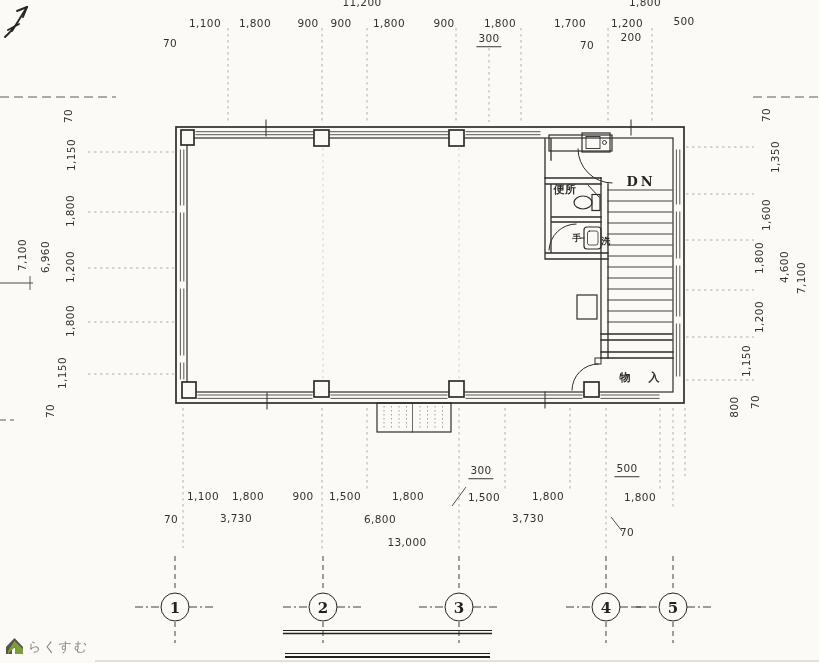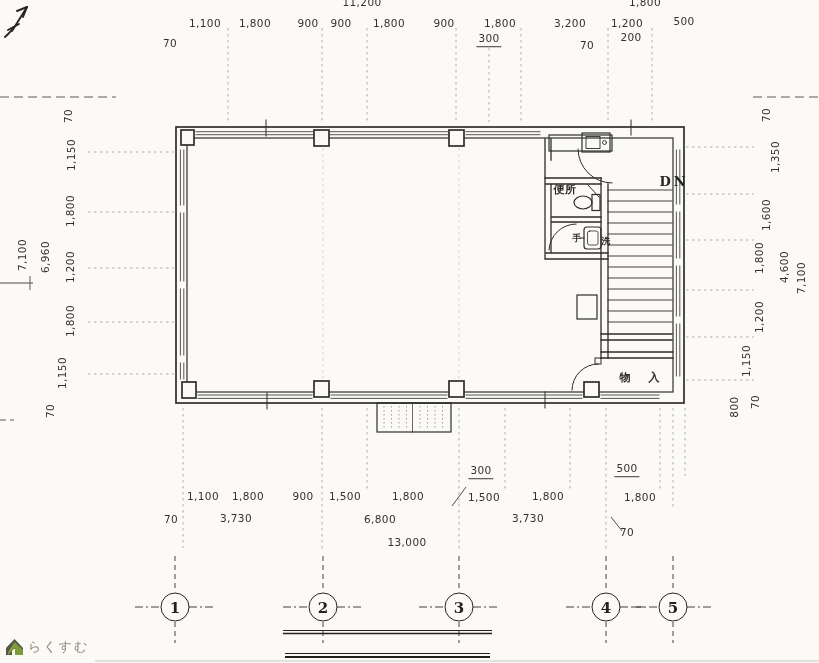--- a/index.html
+++ b/index.html
@@ -8,38 +8,38 @@
     background:#fbfaf6;
     font-family:"DejaVu Sans",sans-serif;
   }
   svg{position:absolute;left:0;top:0;}
   .lbl{
     position:absolute;font:10.5px/1.1 "DejaVu Sans",sans-serif;color:#33312d;
     transform:translate(-50%,-50%);letter-spacing:.4px;white-space:pre;
   }
   .rot{transform:translate(-50%,-50%) rotate(-90deg);}
   .u{border-bottom:1px solid #3a3835;padding:0 2px 1px 2px;}
-  .plan-dn{font:bold 13px "DejaVu Serif",serif;letter-spacing:3px;color:#26251f;margin-left:33px;}
+  .plan-dn{font:bold 13px "DejaVu Serif",serif;letter-spacing:3px;color:#26251f;}
   .plan-room{font:bold 11px "DejaVu Serif",serif;color:#2c2a26;}
   .sp{letter-spacing:7px;}
   .plan-tiny{font:bold 9px "DejaVu Serif",serif;color:#2c2a26;}
   .bubble{
     position:absolute;width:27px;height:27px;border:1.6px solid #262521;border-radius:50%;
     display:flex;align-items:center;justify-content:center;
     font:bold 15px "DejaVu Serif",serif;color:#232220;background:transparent;
     transform:translate(-50%,-50%);
   }
   .title-block{
     position:absolute;left:283px;top:636px;width:209px;text-align:center;
   }
   .title-text{
     font:bold 16px "DejaVu Serif",serif;letter-spacing:5px;color:#1e1d1b;white-space:nowrap;
   }
   .watermark{
-    position:absolute;left:6px;top:638px;display:flex;align-items:center;gap:5px;
+    position:absolute;left:6px;top:638px;display:flex;gap:5px;
     font:13px "DejaVu Sans",sans-serif;color:#8f8577;letter-spacing:2px;
   }
   .watermark svg{position:static;}
 </style>
 </head>
 <body>
 
 <div class="canvas">
 
   <svg width="819" height="663" viewBox="0 0 819 663">
@@ -153,21 +153,21 @@
   <div id="labels">
       <span class="lbl" style="left: 362px; top: 3px;">11,200</span>
       <span class="lbl" style="left: 645px; top: 3px;">1,800</span>
       <span class="lbl" style="left: 205px; top: 24px;">1,100</span>
       <span class="lbl" style="left: 255px; top: 24px;">1,800</span>
       <span class="lbl" style="left: 308px; top: 24px;">900</span>
       <span class="lbl" style="left: 341px; top: 24px;">900</span>
       <span class="lbl" style="left: 389px; top: 24px;">1,800</span>
       <span class="lbl" style="left: 444px; top: 24px;">900</span>
       <span class="lbl" style="left: 500px; top: 24px;">1,800</span>
-      <span class="lbl" style="left: 570px; top: 24px;">3,200</span>
+      <span class="lbl" style="left: 570px; top: 24px;">1,700</span>
       <span class="lbl" style="left: 627px; top: 24px;">1,200</span>
       <span class="lbl" style="left: 684px; top: 22px;">500</span>
       <span class="lbl" style="left: 170px; top: 44px;">70</span>
       <span class="lbl u" style="left: 489px; top: 40px;">300</span>
       <span class="lbl" style="left: 587px; top: 46px;">70</span>
       <span class="lbl" style="left: 631px; top: 38px;">200</span>
       <span class="lbl u" style="left: 481px; top: 472px;">300</span>
       <span class="lbl u" style="left: 627px; top: 470px;">500</span>
       <span class="lbl" style="left: 203px; top: 497px;">1,100</span>
       <span class="lbl" style="left: 248px; top: 497px;">1,800</span>

